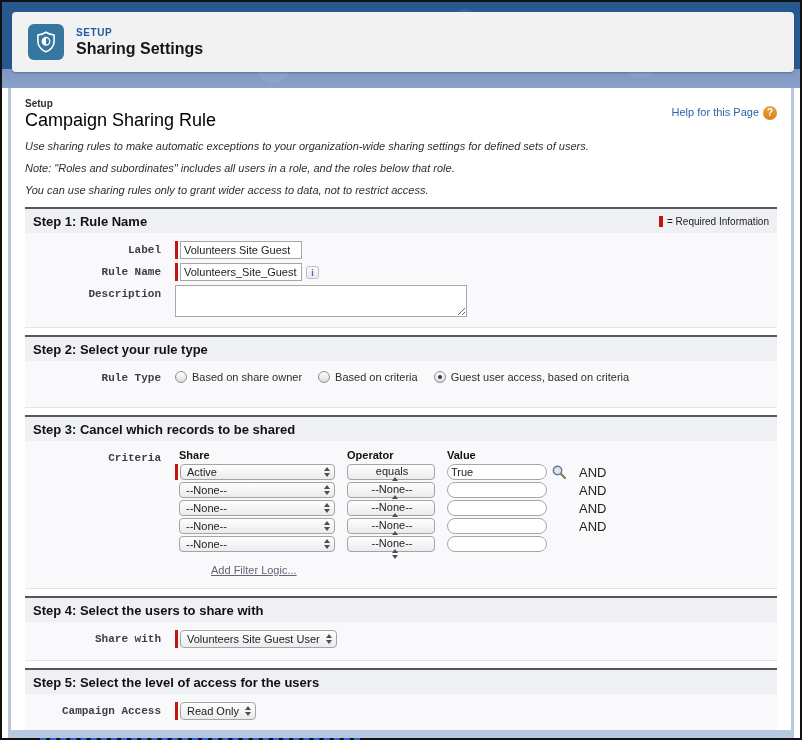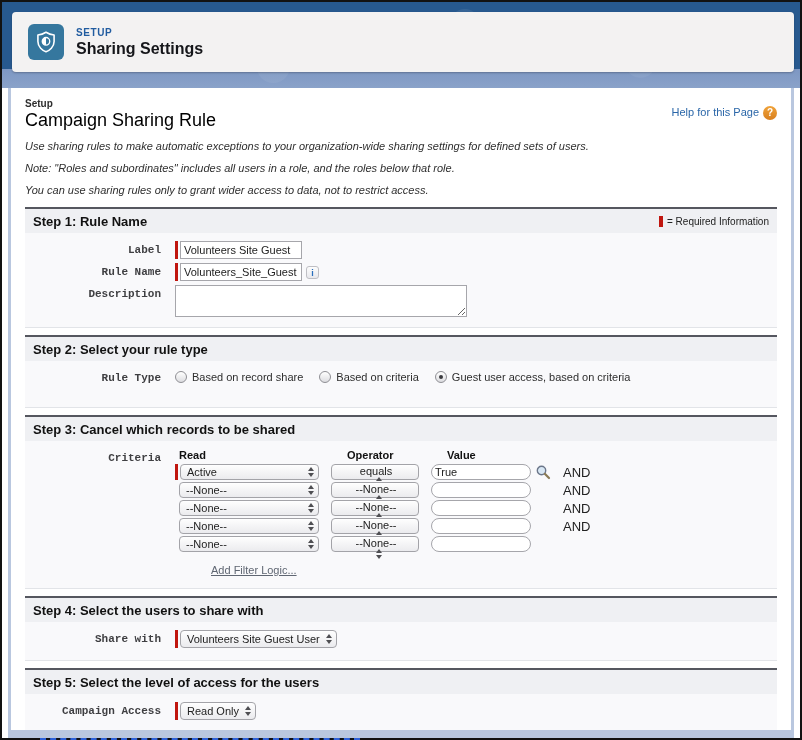--- a/index.html
+++ b/index.html
@@ -113,21 +113,21 @@
   }
   .radio span.lbl { color:#2e2e2e; }
 
   
   .col-heads { display:flex; margin-bottom:3px; }
   .ch { font-weight:bold; color:#111; }
   .ch-field { width:160px; padding-left:4px; }
   .ch-op { width:88px; margin-left:12px; }
   .ch-val { width:100px; margin-left:12px; }
   .crow { display:flex; align-items:center; margin-bottom:2px; }
-  .cell-field { width:144px; display:flex; align-items:center; }
+  .cell-field { width:160px; display:flex; align-items:center; }
   .cell-field .sel { flex:1; height:16px; }
   .cell-field.no-bar { padding-left:4px; }
   .cell-field .req-bar { height:16px; }
   .cell-op { width:88px; margin-left:12px; }
   .cell-op .sel { width:100%; height:16px;flex-direction:column; }
   .cell-val { width:100px; margin-left:12px; }
   .cell-val input { width:100%; height:16px;border-radius:8px; }
   .cell-icon { width:20px; margin-left:4px; display:flex; align-items:center; }
   .connector { margin-left:8px; font-size:13px; color:#222; font-weight:400; width:30px; }
   .lookup { cursor:pointer; }
@@ -216,21 +216,21 @@
     <div class="pb-block">
       <div class="pb-header">
         <span class="pb-title">Step 2: Select your rule type</span>
       </div>
       <div class="pb-body">
         <div class="frow" style="margin-bottom:13px">
           <div class="flabel">Rule Type</div>
           <div class="radio-group">
             <div class="radio">
               <span class="rdot"></span>
-              <span class="lbl">Based on record share</span>
+              <span class="lbl">Based on share owner</span>
             </div>
             <div class="radio">
               <span class="rdot"></span>
               <span class="lbl">Based on criteria</span>
             </div>
             <div class="radio checked">
               <span class="rdot"></span>
               <span class="lbl">Guest user access, based on criteria</span>
             </div>
           </div>
@@ -240,21 +240,21 @@
 
     <div class="pb-block">
       <div class="pb-header">
         <span class="pb-title">Step 3: Cancel which records to be shared</span>
       </div>
       <div class="pb-body">
         <div class="frow" style="margin-bottom:0">
           <div class="flabel">Criteria</div>
           <div>
             <div class="col-heads">
-              <div class="ch ch-field">Read</div>
+              <div class="ch ch-field">Share</div>
               <div class="ch ch-op">Operator</div>
               <div class="ch ch-val">Value</div>
             </div>
 
             <div class="crow">
               <div class="cell-field">
                 <div class="req-bar"></div>
                 <div class="sel">
                   <span>Active</span>
                   <span class="arrows">

